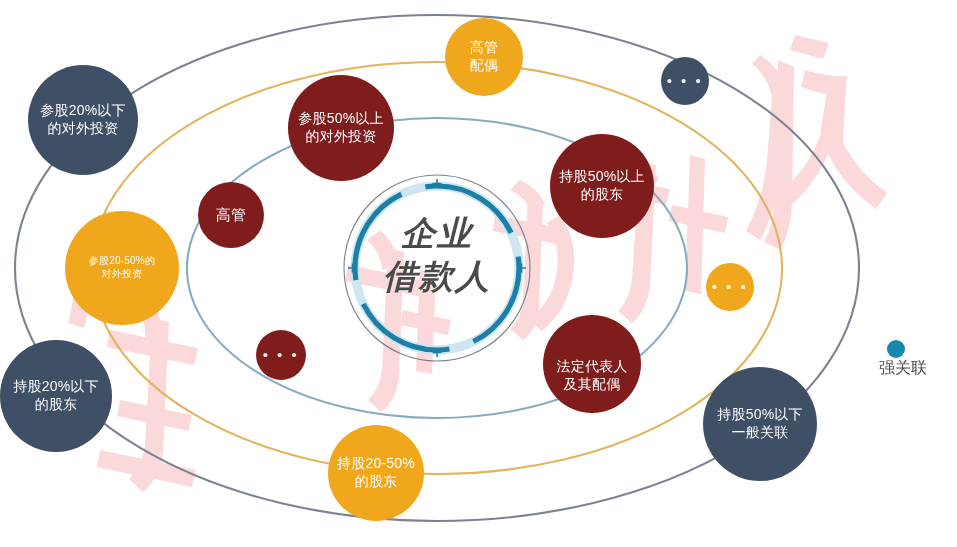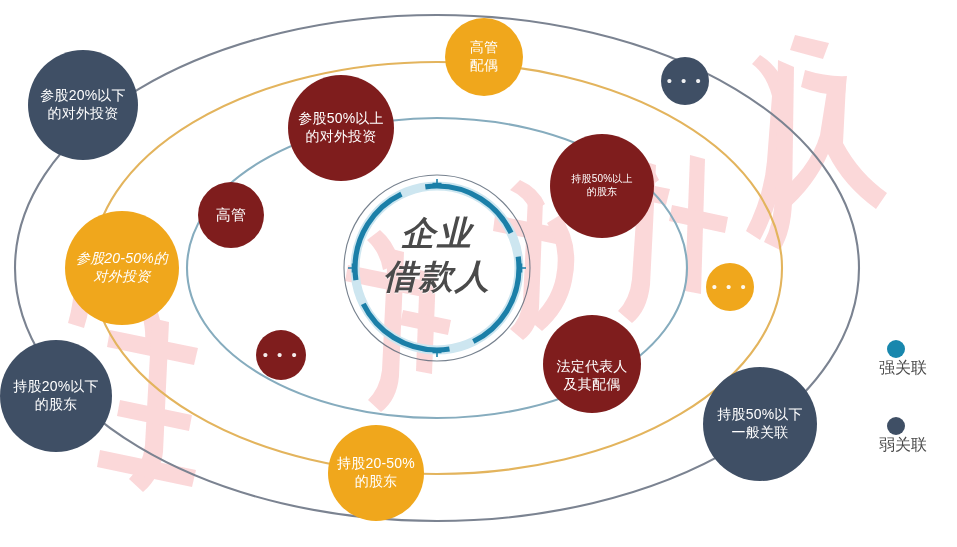--- a/index.html
+++ b/index.html
@@ -173,46 +173,46 @@
 
   <div class="node-layer" id="nodes">
       <div class="node strong" style="left: 198px; top: 182px; width: 66px; height: 66px;">
         <span class="lbl" style="font-size: 15px;">高管</span>
       </div>
       <div class="node strong" style="left: 288px; top: 75px; width: 106px; height: 106px;">
         <span class="lbl" style="font-size: 14px;">参股50%以上
 的对外投资</span>
       </div>
       <div class="node strong" style="left: 550px; top: 134px; width: 104px; height: 104px;">
-        <span class="lbl" style="font-size: 10px;">持股50%以上
+        <span class="lbl" style="font-size: 14px;">持股50%以上
 的股东</span>
       </div>
       <div class="node strong" style="left: 543px; top: 315px; width: 98px; height: 98px;">
         <span class="lbl" style="font-size: 14px; margin-top: 24px;">法定代表人
 及其配偶</span>
       </div>
       <div class="node strong" style="left: 256px; top: 330px; width: 50px; height: 50px;">
         <span class="lbl dots" style="font-size: 15px;">• • •</span>
       </div>
       <div class="node general" style="left: 445px; top: 18px; width: 78px; height: 78px;">
         <span class="lbl" style="font-size: 14px;">高管
 配偶</span>
       </div>
       <div class="node general" style="left: 65px; top: 211px; width: 114px; height: 114px;">
-        <span class="lbl" style="font-size: 14px; font-style: italic;">参股20-50%的
+        <span class="lbl" style="font-size: 10px;">参股20-50%的
 对外投资</span>
       </div>
       <div class="node general" style="left: 328px; top: 425px; width: 96px; height: 96px;">
         <span class="lbl" style="font-size: 14px;">持股20-50%
 的股东</span>
       </div>
       <div class="node general" style="left: 706px; top: 263px; width: 48px; height: 48px;">
         <span class="lbl dots" style="font-size: 15px;">• • •</span>
       </div>
-      <div class="node weak" style="left: 28px; top: 50px; width: 110px; height: 110px; justify-content: center;">
+      <div class="node weak" style="left: 28px; top: 65px; width: 110px; height: 110px; justify-content: center;">
         <span class="lbl" style="font-size: 14px;">参股20%以下
 的对外投资</span>
       </div>
       <div class="node weak" style="left: 0px; top: 340px; width: 112px; height: 112px;">
         <span class="lbl" style="font-size: 14px;">持股20%以下
 的股东</span>
       </div>
       <div class="node weak" style="left: 703px; top: 367px; width: 114px; height: 114px;">
         <span class="lbl" style="font-size: 14px;">持股50%以下
 一般关联</span>
@@ -220,19 +220,15 @@
       <div class="node weak" style="left: 661px; top: 57px; width: 48px; height: 48px;">
         <span class="lbl dots" style="font-size: 15px;">• • •</span>
       </div>
     </div>
 
   <div id="legend">
     <div class="legend-row">
       <span class="legend-dot" style="background:#1887ad"></span>
       <span class="legend-text">强关联</span>
     </div>
-    <div class="legend-row">
-      <span class="legend-dot" style="background:#3f4f65"></span>
-      <span class="legend-text">弱关联</span>
-    </div>
   </div>
 
 </div>
 
 </body></html>

